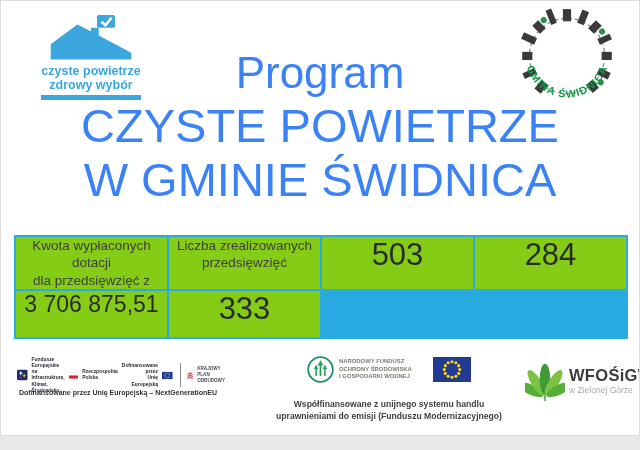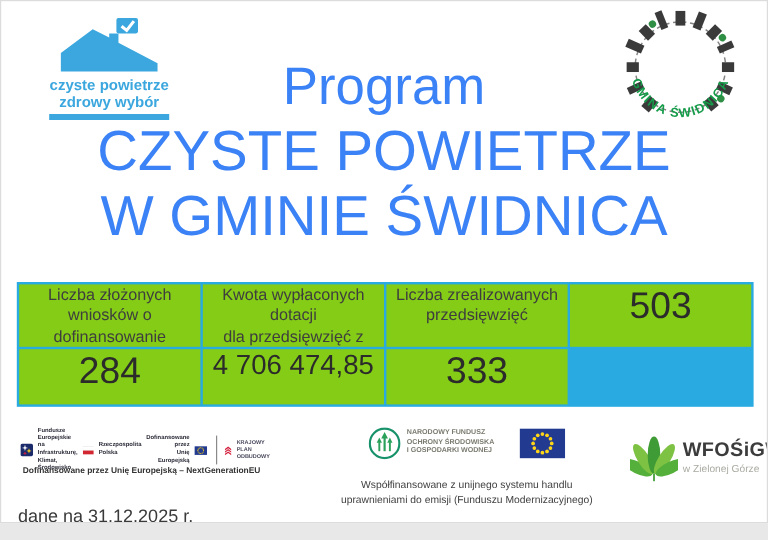--- a/index.html
+++ b/index.html
@@ -32,21 +32,21 @@
   .tiny{font-size:4.9px;font-weight:bold;color:#2A2A38;line-height:1.25;white-space:pre-line;}
   .tiny.right{text-align:right;}
   .sep{width:1px;height:24px;background:#8a8a8a;margin:0 3px;}
   .kpo-text{font-size:4.6px;font-weight:bold;color:#4A4A5E;line-height:1.3;white-space:pre-line;}
   .nextgen-caption{position:absolute;left:8px;top:388px;width:218px;text-align:center;
     font-size:7px;font-weight:bold;color:#333333;}
   .nfosigw{position:absolute;left:306px;top:355px;display:flex;align-items:center;gap:5px;}
   .nfosigw-label{font-size:5.9px;font-weight:bold;color:#7B7B70;line-height:1.35;white-space:pre-line;}
   .eu-flag-standalone{position:absolute;left:432px;top:356px;}
   .ets-caption{position:absolute;left:260px;top:398px;width:256px;text-align:center;
-    font-size:8.6px;font-weight:normal;color:#3F3F3F;line-height:1.35;white-space:pre-line;}
+    font-size:8.6px;font-weight:bold;color:#3F3F3F;line-height:1.35;white-space:pre-line;}
   .wfosigw{position:absolute;left:524px;top:358px;display:flex;align-items:center;gap:4px;}
   .wfosigw-name{font-size:16.5px;font-weight:bold;color:#3C3C3C;letter-spacing:.3px;line-height:1;}
   .wfosigw-city{font-size:8.5px;color:#ABABA3;margin-top:2px;}
   .footnote{position:absolute;left:14px;top:421px;font-size:15px;color:#3A3A3A;}
 </style>
 </head>
 <body>
 
 <div class="page">
 
@@ -111,41 +111,36 @@
   </div>
 
   <div class="title">
     <div class="t1">Program</div>
     <div class="t2">CZYSTE POWIETRZE</div>
     <div class="t3">W GMINIE ŚWIDNICA</div>
   </div>
 
   <div class="stats-table">
     <div class="cell">
-        <span class="hdr">Liczba złożonych
-wniosków o
-dofinansowanie</span>
-      </div>
-    <div class="cell">
         <span class="hdr">Kwota wypłaconych dotacji
 dla przedsięwzięć z terenu
 Gminy</span>
       </div>
     <div class="cell">
         <span class="hdr">Liczba zrealizowanych
 przedsięwzięć</span>
       </div>
     <div class="cell">
         <span class="val">503</span>
       </div>
     <div class="cell">
         <span class="val">284</span>
       </div>
     <div class="cell">
-        <span class="val money">4 706 474,85</span>
+        <span class="val money">3 706 875,51</span>
       </div>
     <div class="cell">
         <span class="val">333</span>
       </div>
   </div>
 
   <div class="footer-left">
     <svg width="22" height="22" viewBox="0 0 22 22">
       <rect x="0" y="0" width="22" height="22" rx="3" fill="#1B2A6B"></rect>
       <path d="M8 2 L9.3 6 L13.3 7.3 L9.3 8.6 L8 12.6 L6.7 8.6 L2.7 7.3 L6.7 6 Z" fill="#ffffff"></path>
@@ -214,15 +209,14 @@
         <ellipse cx="0" cy="-17" rx="5.5" ry="15" fill="#55B03B" transform="translate(22,40) rotate(64)"></ellipse>
         <rect x="21.2" y="38" width="1.6" height="7" fill="#3E9B35"></rect>
       </g>
     </svg>
     <div>
       <div class="wfosigw-name">WFOŚiGW</div>
       <div class="wfosigw-city">w Zielonej Górze</div>
     </div>
   </div>
 
-  <div class="footnote">dane na 31.12.2025 r.</div>
 
 </div>
 
 </body></html>

